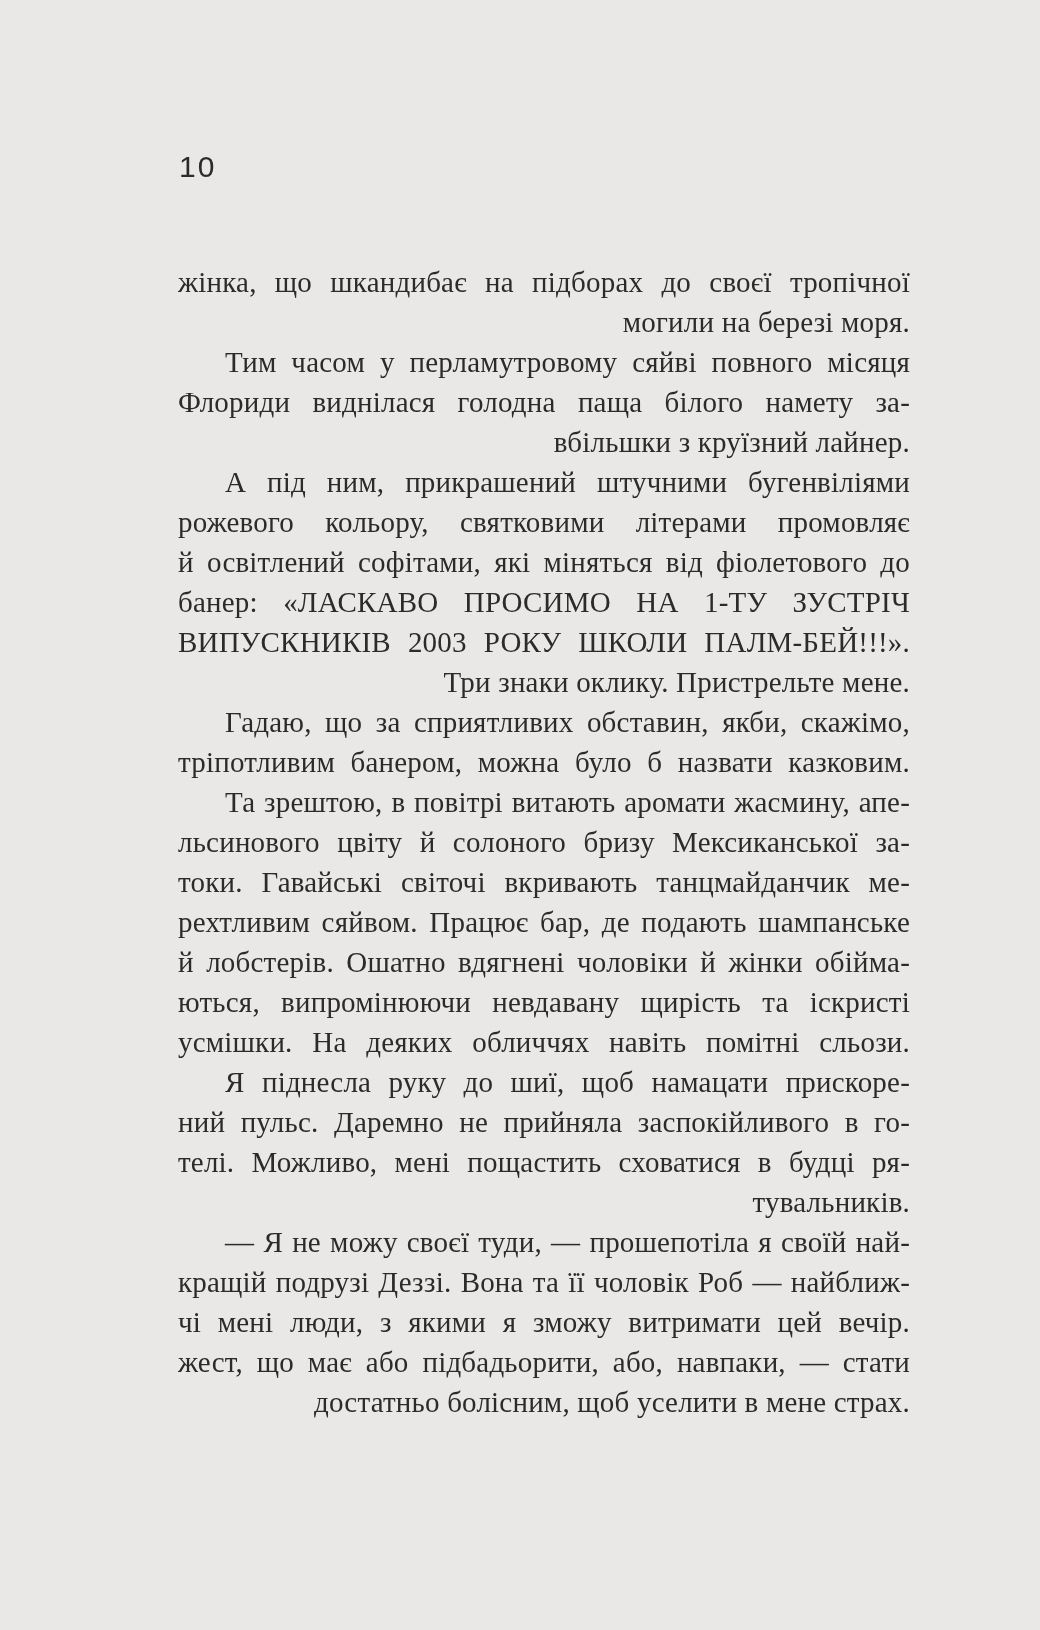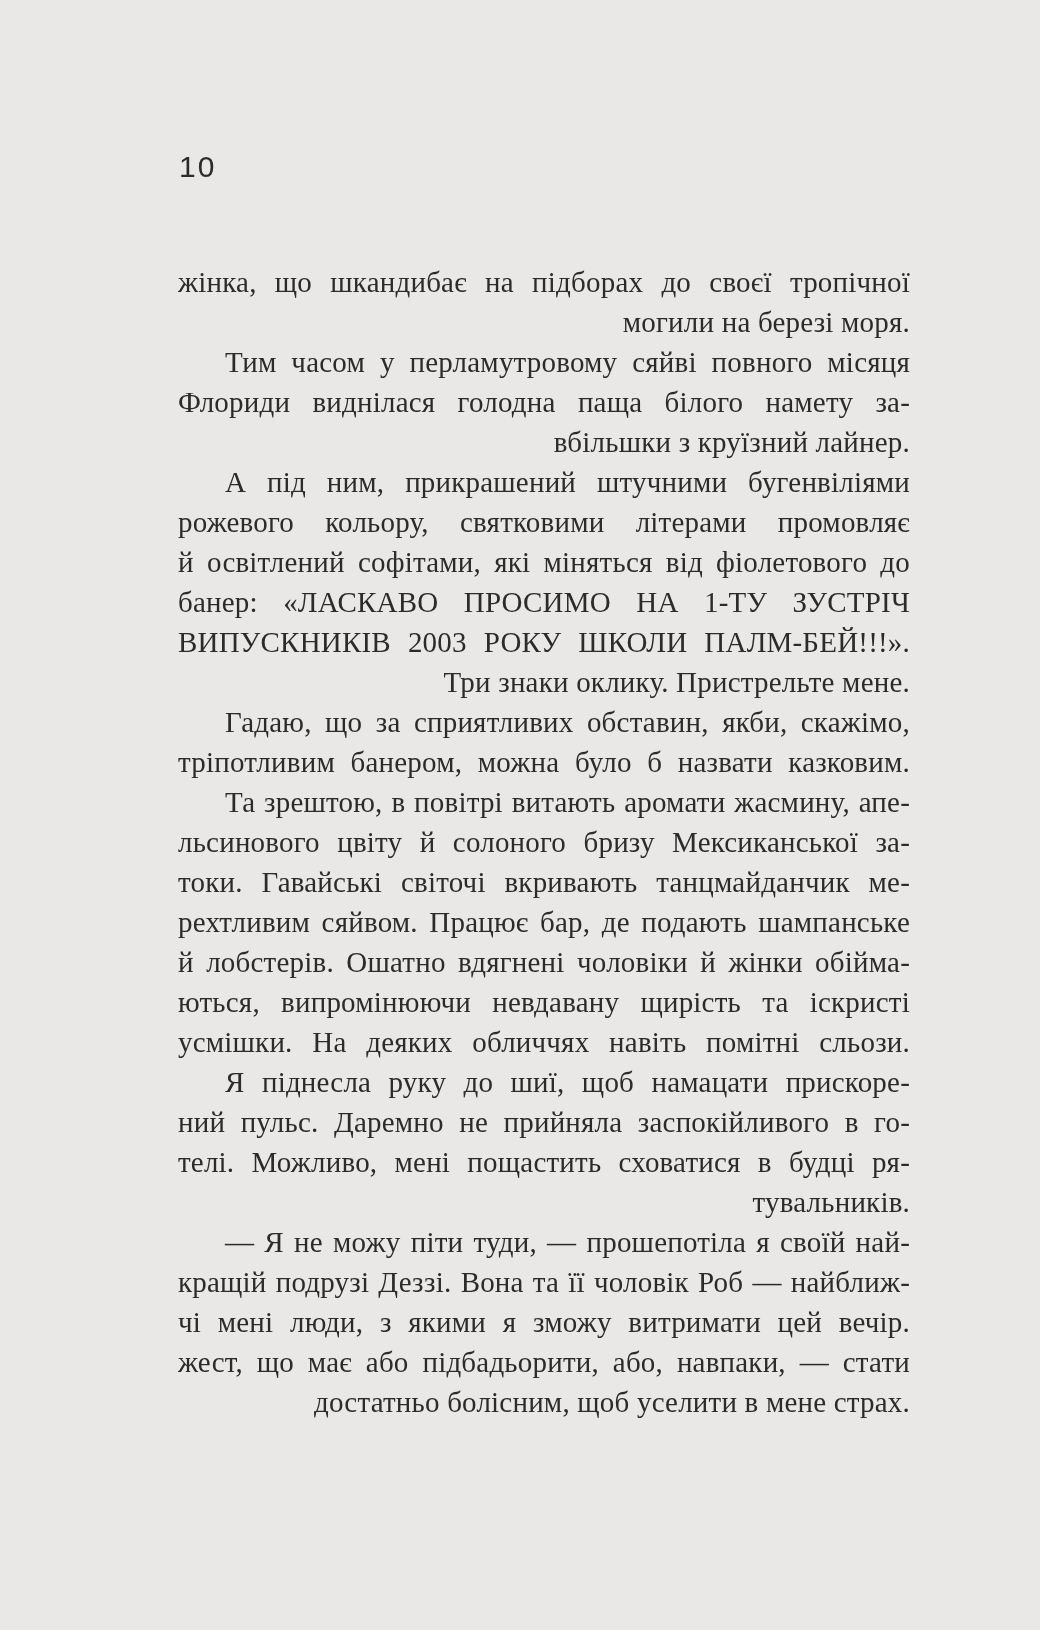--- a/index.html
+++ b/index.html
@@ -98,21 +98,21 @@
         <div class="line">ються, випромінюючи невдавану щирість та іскристі</div>
         <div class="line">усмішки. На деяких обличчях навіть помітні сльози.</div>
       </div>
       <div class="paragraph">
         <div class="line indent">Я піднесла руку до шиї, щоб намацати прискоре-</div>
         <div class="line">ний пульс. Даремно не прийняла заспокійливого в го-</div>
         <div class="line">телі. Можливо, мені пощастить сховатися в будці ря-</div>
         <div class="line para-end">тувальників.</div>
       </div>
       <div class="paragraph">
-        <div class="line indent">— Я не можу піти туди, — прошепотіла я своїй най-</div>
+        <div class="line indent">— Я не можу своєї туди, — прошепотіла я своїй най-</div>
         <div class="line">кращій подрузі Деззі. Вона та її чоловік Роб — найближ-</div>
         <div class="line">чі мені люди, з якими я зможу витримати цей вечір.</div>
       </div>
       <div class="paragraph">
         <div class="line">жест, що має або підбадьорити, або, навпаки, — стати</div>
         <div class="line para-end">достатньо болісним, щоб уселити в мене страх.</div>
       </div>
     </div>
 </div>
 

